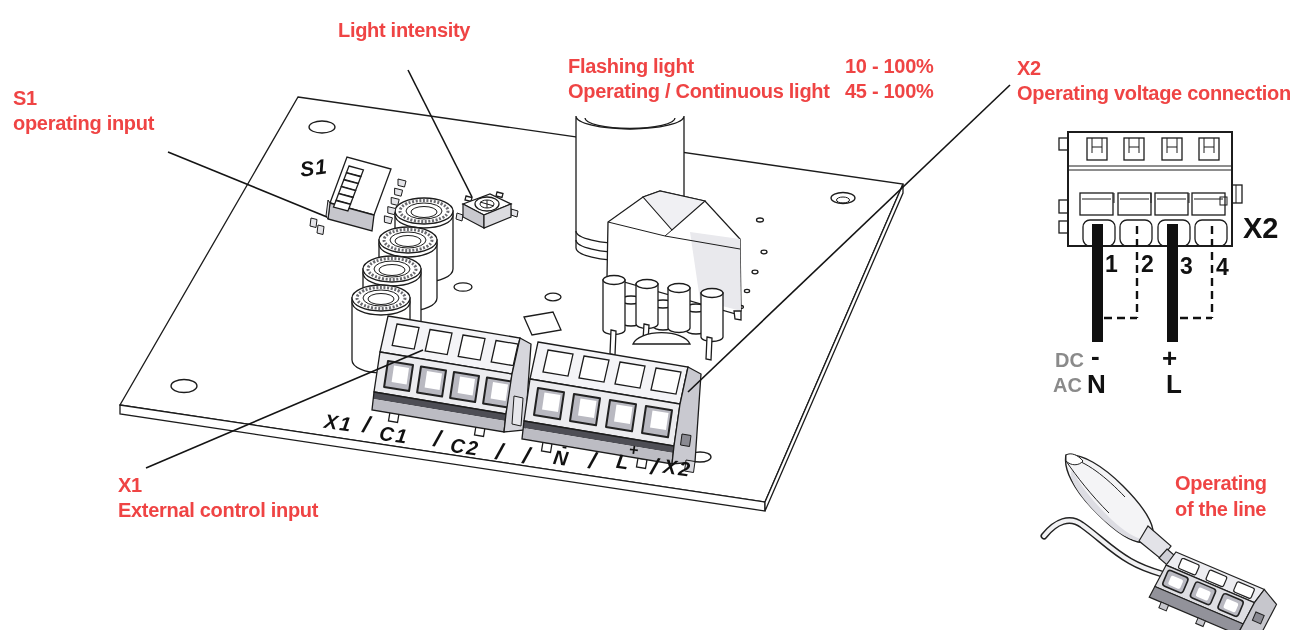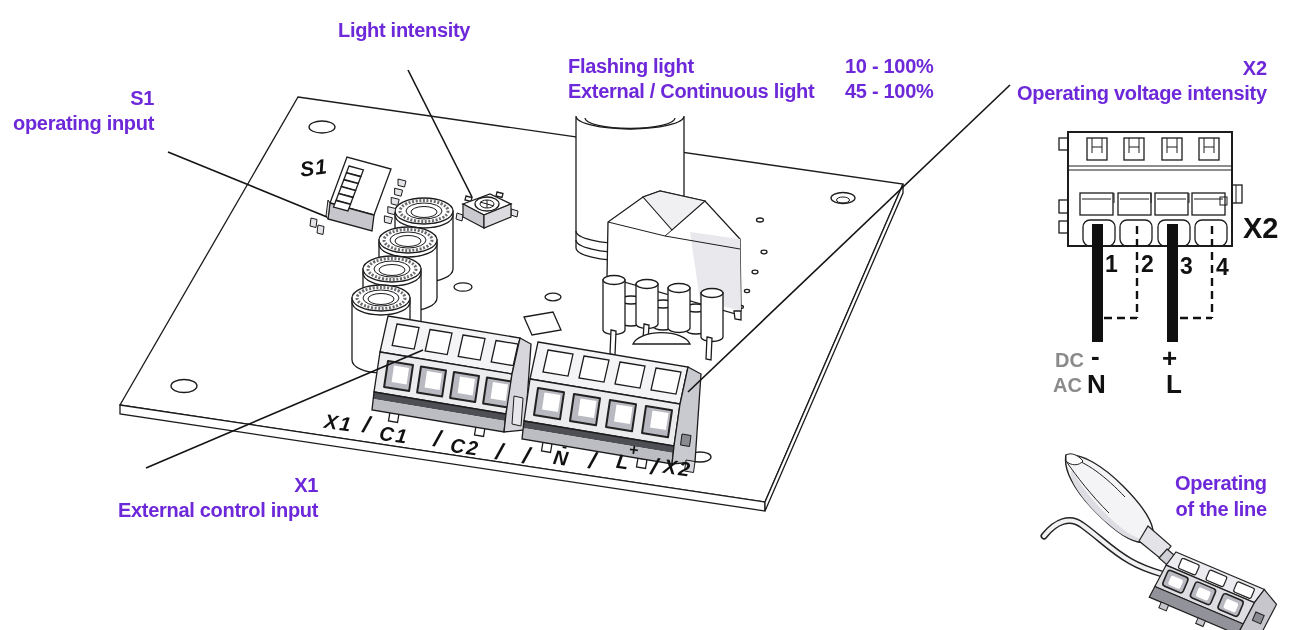--- a/index.html
+++ b/index.html
@@ -7,22 +7,22 @@
          font-family:"Liberation Sans",sans-serif;}
   svg{position:absolute;left:0;top:0;}
   svg .ln{fill:none;stroke:#1c1c1c;stroke-width:1.3;}
   svg .ln1{fill:none;stroke:#1c1c1c;stroke-width:1;}
   svg .w{fill:#ffffff;stroke:#1c1c1c;stroke-width:1.3;}
   svg .w2{fill:#ffffff;stroke:#1c1c1c;stroke-width:2;}
   svg .knurl{fill:none;stroke:#6b6b70;stroke-width:3;stroke-dasharray:2,1.6;}
   svg .lead{fill:none;stroke:#141414;stroke-width:1.6;}
   svg .dash{fill:none;stroke:#101010;stroke-width:2.4;stroke-dasharray:8,5;}
   
-  .t{position:absolute;color:#6d28d9;font-weight:bold;font-size:20px;line-height:25px;
-     letter-spacing:-0.3px;white-space:nowrap;text-align:right;}
+  .t{position:absolute;color:#ef4444;font-weight:bold;font-size:20px;line-height:25px;
+     letter-spacing:-0.3px;white-space:nowrap;}
   .silk{position:absolute;font-weight:bold;font-style:italic;font-size:20px;color:#111;
         transform:rotate(8deg);transform-origin:left top;letter-spacing:2px;white-space:nowrap;}
   .slash{letter-spacing:0;font-size:23px;}
   .mk{position:absolute;top:-10px;left:7px;font-size:15px;font-style:normal;letter-spacing:0;}
   .mkplus{position:absolute;top:-11px;left:11px;font-size:16px;font-style:normal;letter-spacing:0;}
   .pinlbl{position:absolute;color:#111;font-weight:bold;font-size:23px;white-space:nowrap;}
   .big{font-size:29px;}
   .gry{color:#8a8a8a;font-size:20px;}
   .wire-lbl{font-size:26px;}
   .s1chip{position:absolute;color:#111;font-weight:bold;font-style:italic;font-size:21px;
@@ -297,26 +297,26 @@
   <div>S1</div>
   <div>operating input</div>
 </div>
 
 <div class="t" style="left:338px;top:18px">
   <div>Light intensity</div>
 </div>
 
 <div class="t" style="left:568px;top:54px">Flashing light</div>
 <div class="t" style="left:845px;top:54px">10 - 100%</div>
-<div class="t" style="left:568px;top:79px">External / Continuous light</div>
+<div class="t" style="left:568px;top:79px">Operating / Continuous light</div>
 <div class="t" style="left:845px;top:79px">45 - 100%</div>
 
 <div class="t" style="left:1017px;top:56px">
   <div>X2</div>
-  <div>Operating voltage intensity</div>
+  <div>Operating voltage connection</div>
 </div>
 
 <div class="t" style="left:118px;top:473px">
   <div>X1</div>
   <div>External control input</div>
 </div>
 
 <div class="t" style="left:1175px;top:470px;line-height:26px">
   <div>Operating</div>
   <div>of the line</div>

